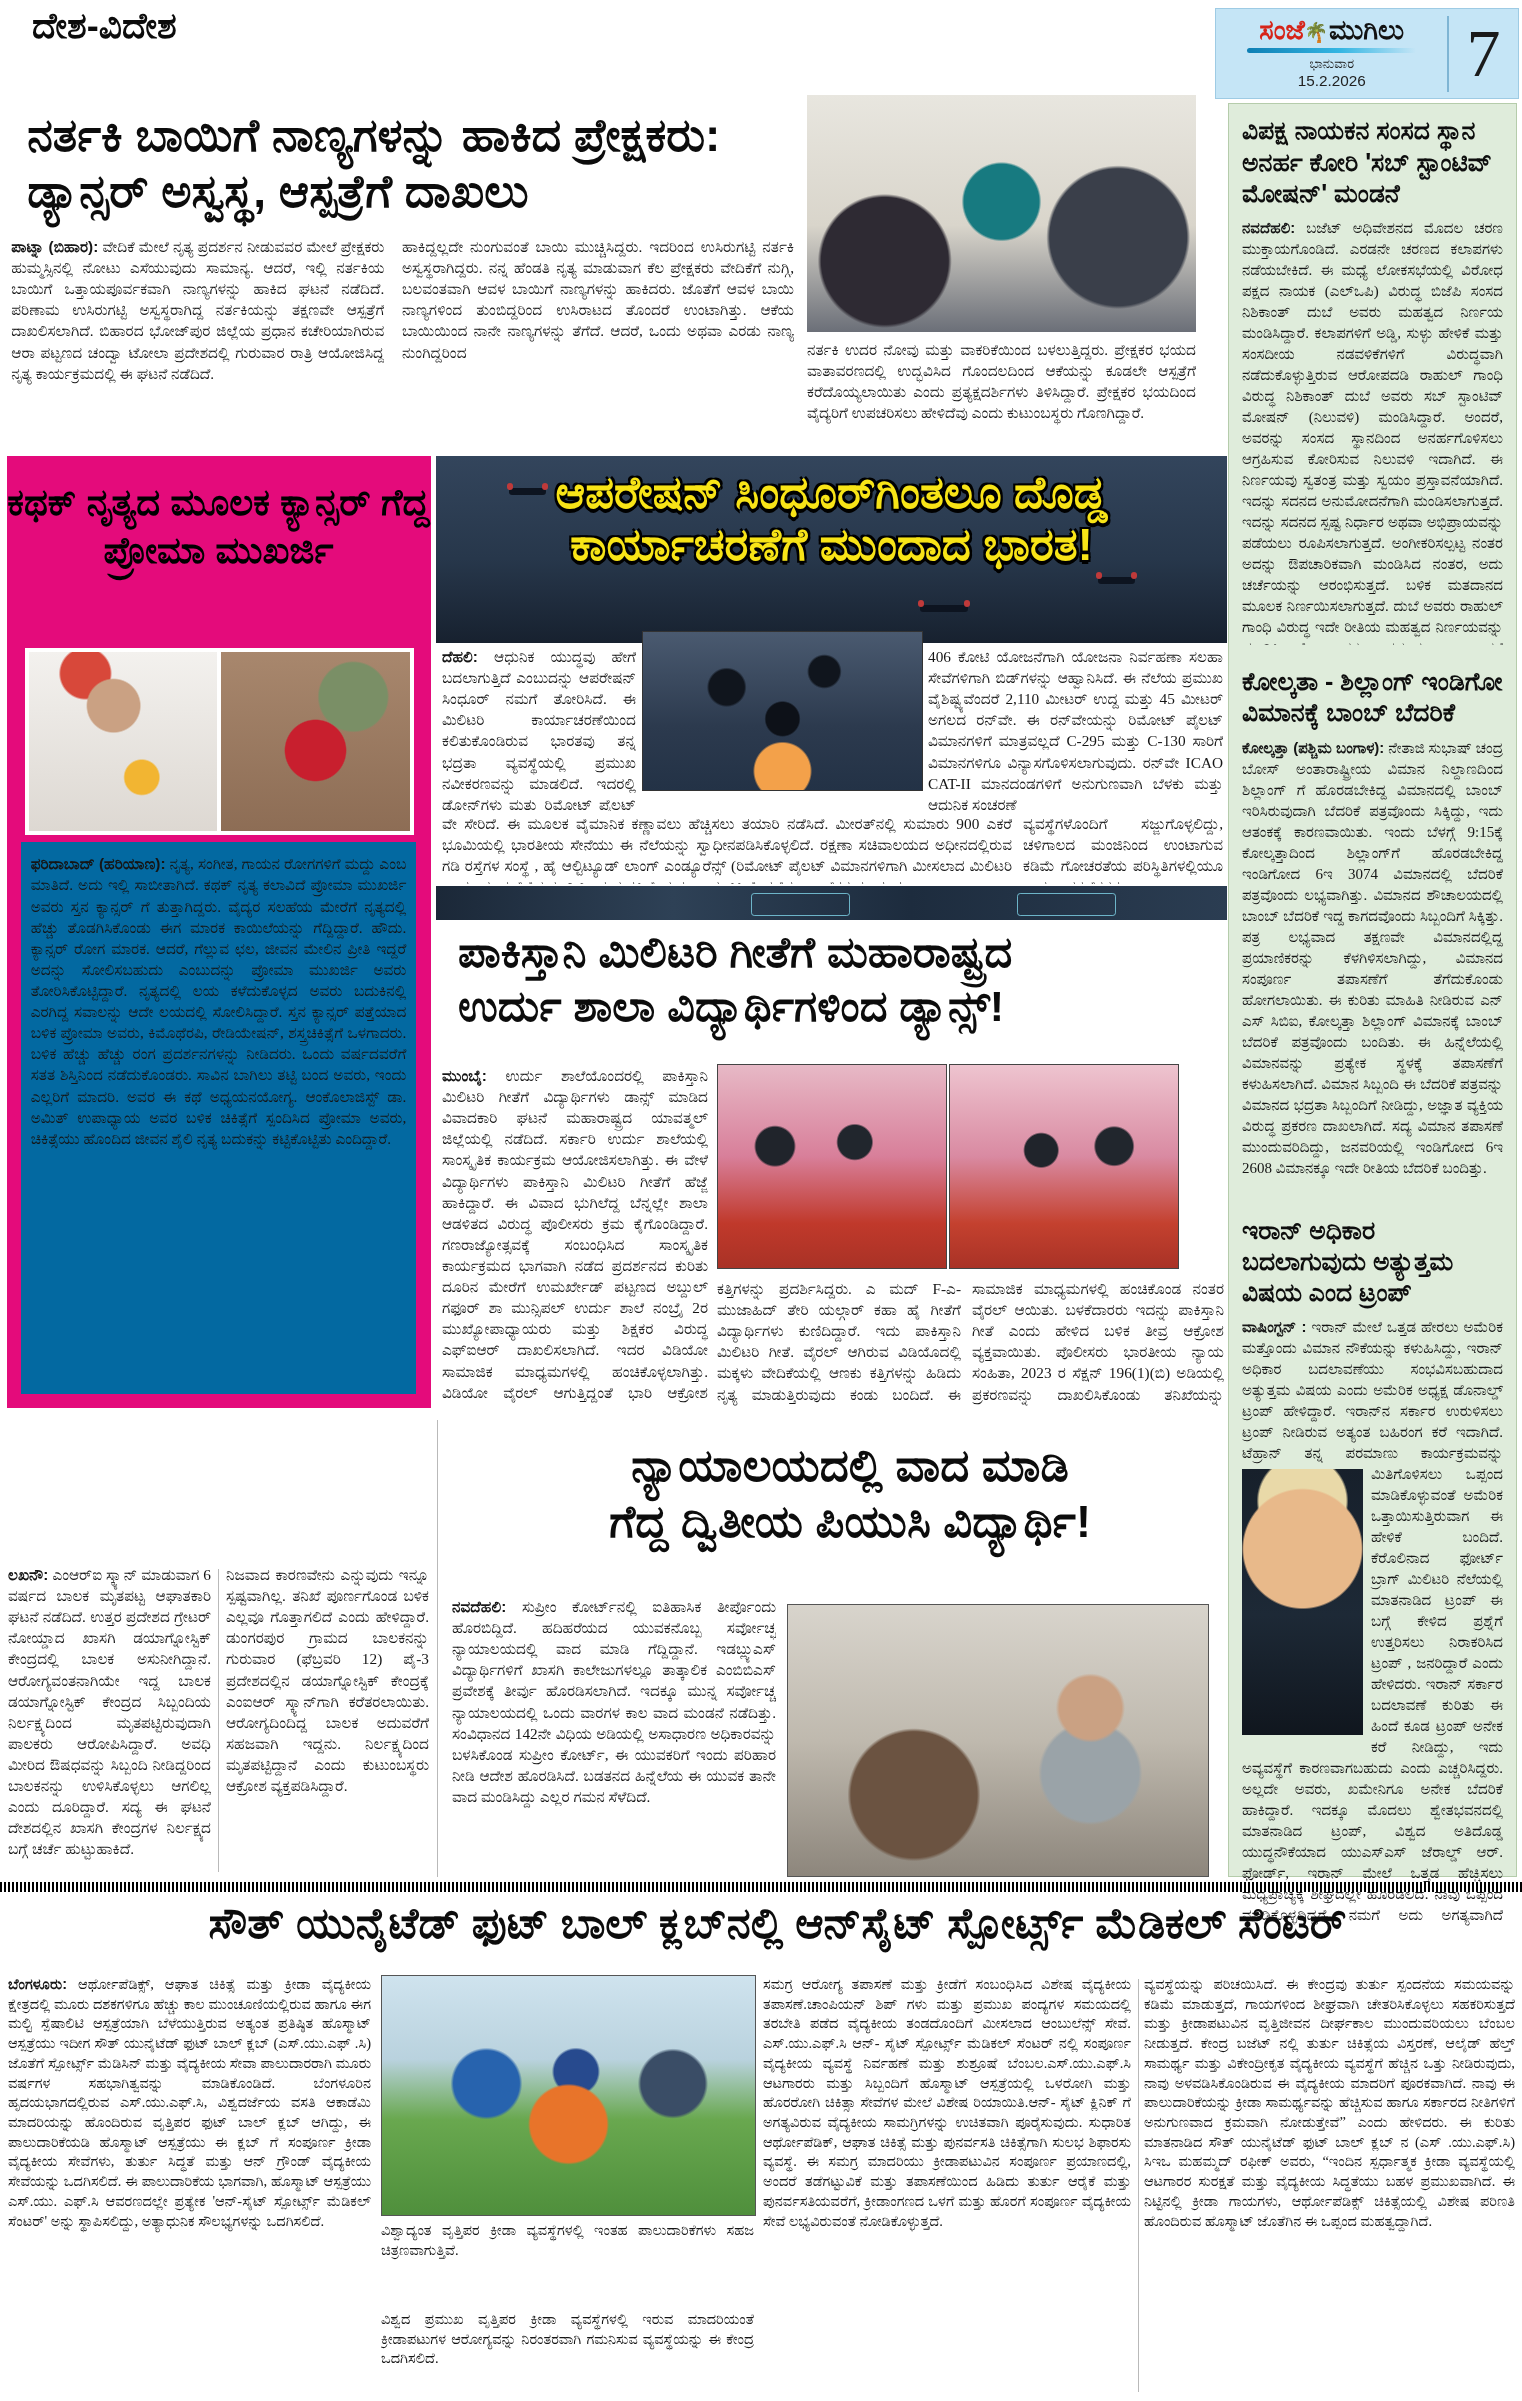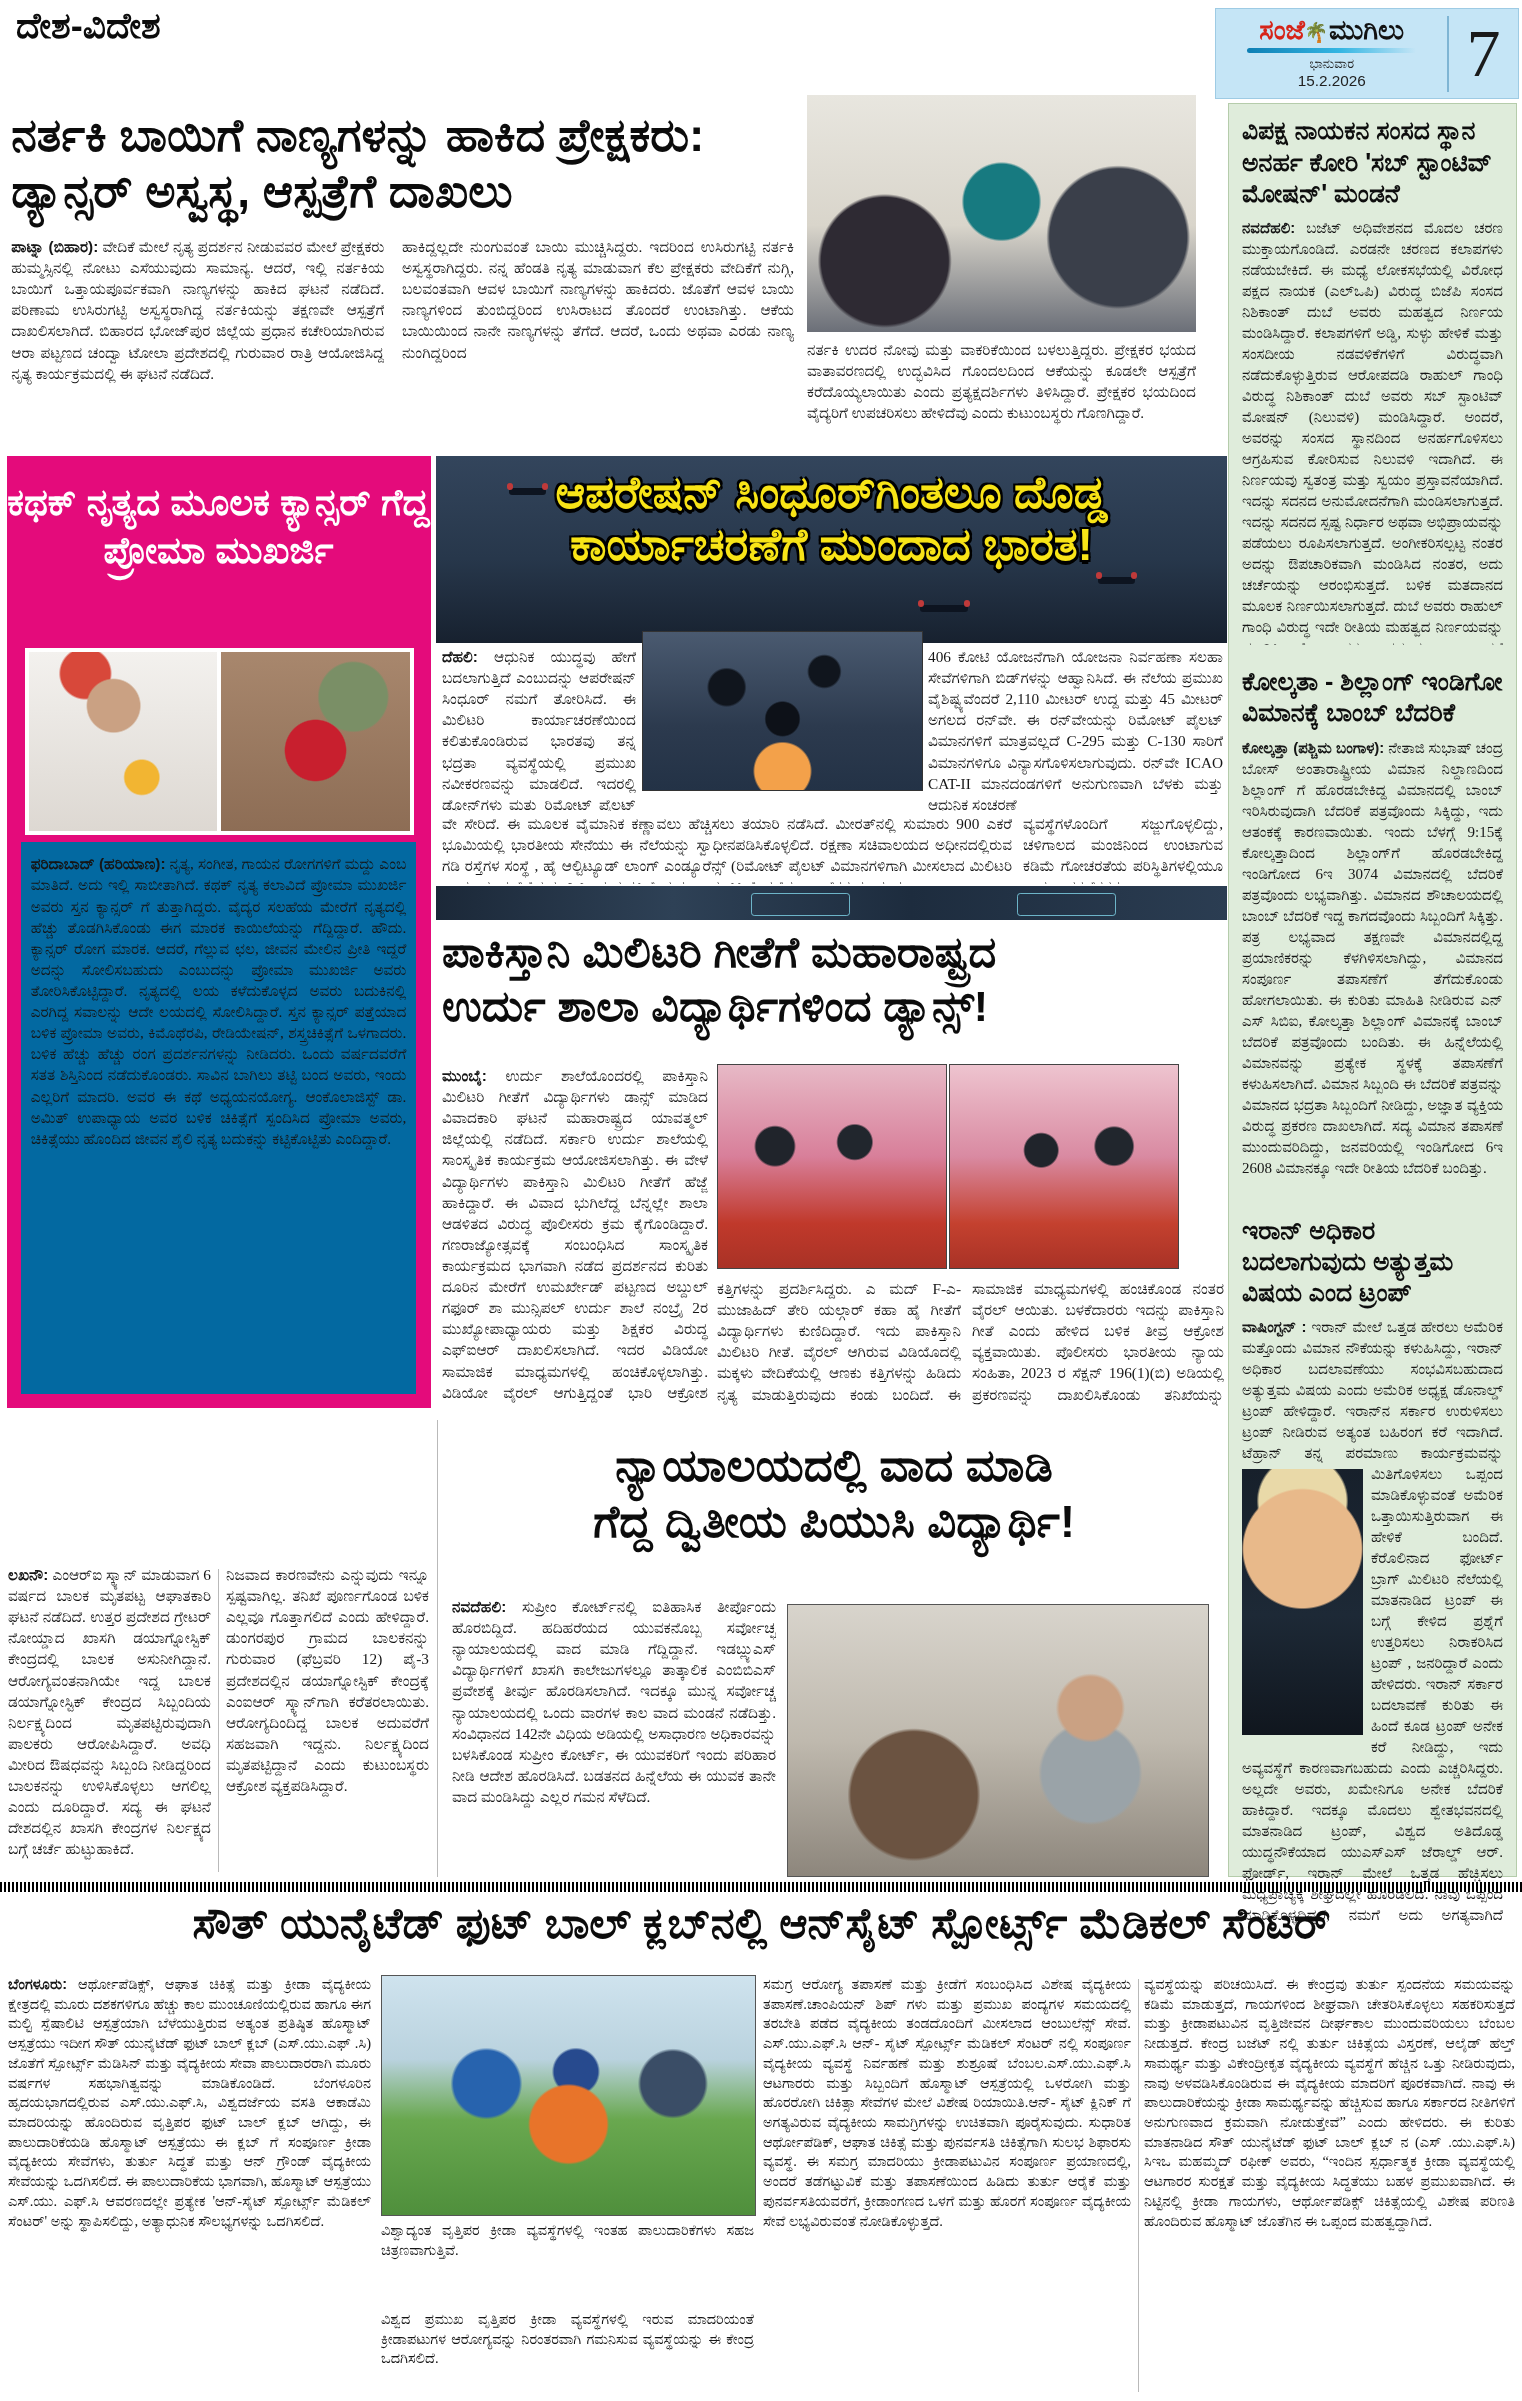--- a/index.html
+++ b/index.html
@@ -2,21 +2,21 @@
 <html style="font-size:13px"><head>
 <meta charset="utf-8">
 <style>
   html,body{margin:0;padding:0;background:#ffffff;}
   .page{position:relative;width:1523px;height:2401px;background:#ffffff;overflow:hidden;
         font-family:"Liberation Serif","DejaVu Serif",serif;color:#111;}
   .abs{position:absolute;}
   .body-txt{font-size:15.3px;line-height:1.38;text-align:justify;color:#151515;overflow:hidden;}
   .body-sm{font-size:14.5px;line-height:1.36;text-align:justify;color:#151515;overflow:hidden;}
   b.dl{font-family:"Liberation Sans","DejaVu Sans",sans-serif;}
-  .hl{font-family:"Liberation Sans","DejaVu Sans",sans-serif;font-weight:800;color:#0c0c0c;}
+  .hl{font-family:"Liberation Sans","DejaVu Sans",sans-serif;font-weight:800;color:#0c0c0c;margin-left:16px;}
   .vrule{position:absolute;width:0.8px;background:#b9b9b9;}
   .photo{position:absolute;overflow:hidden;}
   .cap{font-size:14.5px;line-height:1.35;text-align:justify;color:#161616;}
   
   .masthead{position:absolute;left:1215px;top:8px;width:302px;height:89px;background:#c5e5f6;
             border:0.8px solid #9ecbe4;display:flex;}
   .mh-left{flex:1;display:flex;flex-direction:column;align-items:center;justify-content:center;}
   .mh-logo{font-family:"Liberation Sans","DejaVu Sans",sans-serif;font-weight:800;font-size:27px;line-height:1;}
   .mh-sw{width:169px;height:5.6px;border-radius:3.2px;background:linear-gradient(90deg,#0e7fb4,#34b6e3 55%,#c5e5f6);margin:3.2px 0 2.4px;}
   .mh-day{font-size:13px;color:#222;}
@@ -24,21 +24,21 @@
   .mh-div{width:1.6px;background:#7fb5d4;margin:6.5px 0;}
   .mh-page{width:69px;display:flex;align-items:center;justify-content:center;
            font-size:68px;font-weight:400;color:#1b1b1b;font-family:"Liberation Serif",serif;}
   
   .green-panel{position:absolute;left:1228px;top:103px;width:289px;height:1774px;
                background:#dfecdb;border:0.8px solid #b5ccab;box-sizing:border-box;padding:11.3px 13px;}
   .g-hl{font-family:"Liberation Sans","DejaVu Sans",sans-serif;font-weight:800;font-size:25px;line-height:1.25;color:#0e0e0e;}
   .g-body{font-size:15px;line-height:1.4;text-align:justify;color:#161616;}
   
   .pink-box{position:absolute;left:6.5px;top:456px;width:424px;height:952px;background:#e40b7b;}
-  .pink-hl{font-family:"Liberation Sans","DejaVu Sans",sans-serif;font-weight:800;color:#ffffff;
+  .pink-hl{font-family:"Liberation Sans","DejaVu Sans",sans-serif;font-weight:800;color:#000000;
            font-size:37px;line-height:1.3;text-align:center;padding-top:22.6px;}
   .pink-photos{position:absolute;left:18px;top:192px;width:389px;height:187px;display:flex;gap:4.8px;
                background:#ffffff;padding:4px;box-sizing:border-box;}
   .pink-body{position:absolute;left:14.5px;top:386px;width:395px;height:552px;background:#0369a1;
              box-sizing:border-box;padding:11.3px 9.7px;}
   
   .banner{position:absolute;left:436px;top:456px;width:791px;height:187px;
           background:linear-gradient(180deg,#33455c 0%,#27374b 55%,#17212f 100%);}
   .banner-hl{font-family:"Liberation Sans","DejaVu Sans",sans-serif;font-weight:800;
              color:#f8e417;font-size:45px;line-height:1.15;text-align:center;padding-top:11px;

